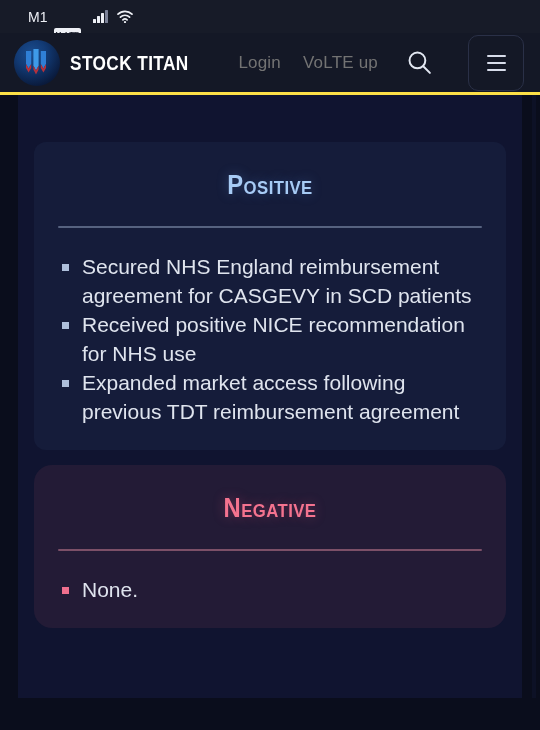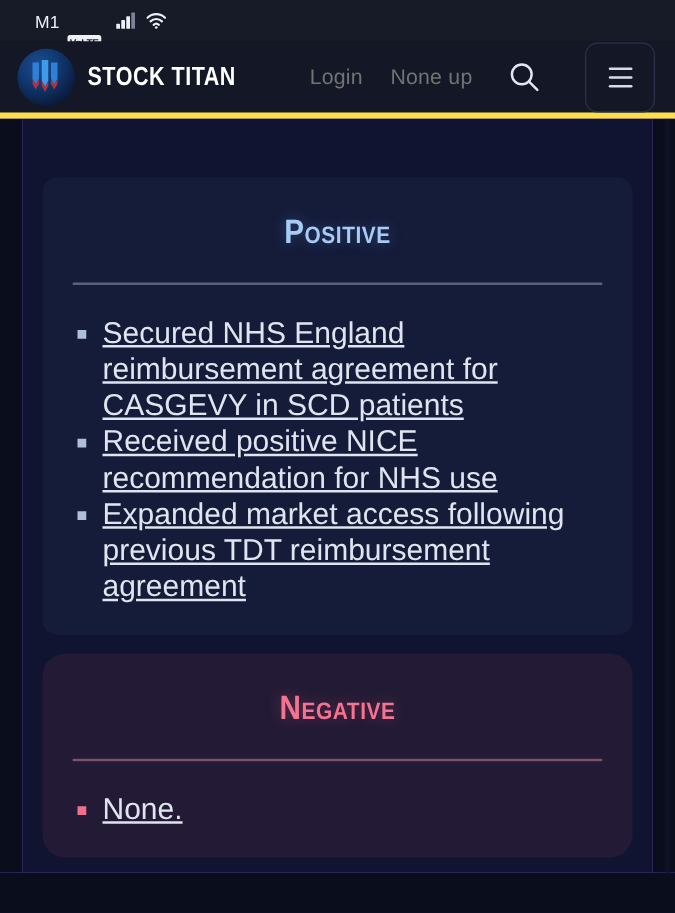--- a/index.html
+++ b/index.html
@@ -105,21 +105,21 @@
 
   
   .navbar {
     position: relative;
     height: 62px;
     background: #141826;
     display: flex;
     align-items: center;
     padding: 0 16px 0 14px;
     box-sizing: border-box;
-    border-bottom: 5px solid #fde047;
+    border-bottom: 3px solid #fde047;
   }
   .brand {
     display: flex;
     align-items: center;
     gap: 10px;
     flex: 0 0 auto;
   }
   .brand-logo {
     width: 46px;
     height: 46px;
@@ -184,21 +184,21 @@
     width: 19px;
     height: 2px;
     background: #d7dcea;
     border-radius: 1px;
   }
 
   
   .page {
     position: relative;
     height: calc(730px - 33px - 62px);
-    background: #8b5cf6;
+    background: #c2410c;
     display: flex;
     overflow: hidden;
   }
   .gutter-left {
     width: 18px;
     background: #0a0d1c;
     flex: 0 0 auto;
   }
   .content {
     flex: 1 1 auto;
@@ -266,24 +266,23 @@
 
   .card-list {
     list-style: none;
     margin: 24px 0 0 0;
     padding: 0 22px 0 26px;
   }
   .card-list li {
     position: relative;
     padding-left: 22px;
     color: #dfe4ee;
-    font-size: 24px;
+    font-size: 21px;
     line-height: 29px;
     margin-bottom: 0px;
-    text-decoration: underline;
   }
   .card-list li::before {
     content: "";
     position: absolute;
     left: 2px;
     top: 12px;
     width: 7px;
     height: 7px;
   }
   .card.positive .card-list li::before { background: #aebfdb; }
@@ -325,21 +324,21 @@
           <path d="M3 15 L5.6 19.5 L8.2 15 L8.2 19 L5.6 23.5 L3 19 Z" fill="#b5313c"></path>
           <path d="M10.4 16.5 L13 21.5 L15.6 16.5 L15.6 20.5 L13 25.5 L10.4 20.5 Z" fill="#b5313c"></path>
           <path d="M17.8 15 L20.4 19.5 L23 15 L23 19 L20.4 23.5 L17.8 19 Z" fill="#b5313c"></path>
         </svg>
       </span>
       <span class="brand-name">STOCK TITAN</span>
     </div>
 
     <div class="nav-links">
       <span class="nav-link">Login</span>
-      <span class="nav-link">None up</span>
+      <span class="nav-link">VoLTE up</span>
       <span class="nav-search">
         <svg width="27" height="27" viewBox="0 0 26 26">
           <circle cx="11" cy="11" r="7.6" fill="none" stroke="#e2e7f2" stroke-width="1.9"></circle>
           <path d="M16.6 16.6 L23 23" stroke="#e2e7f2" stroke-width="1.9" stroke-linecap="round"></path>
         </svg>
       </span>
       <div class="nav-burger">
         <span></span>
           <span></span>
           <span></span>

